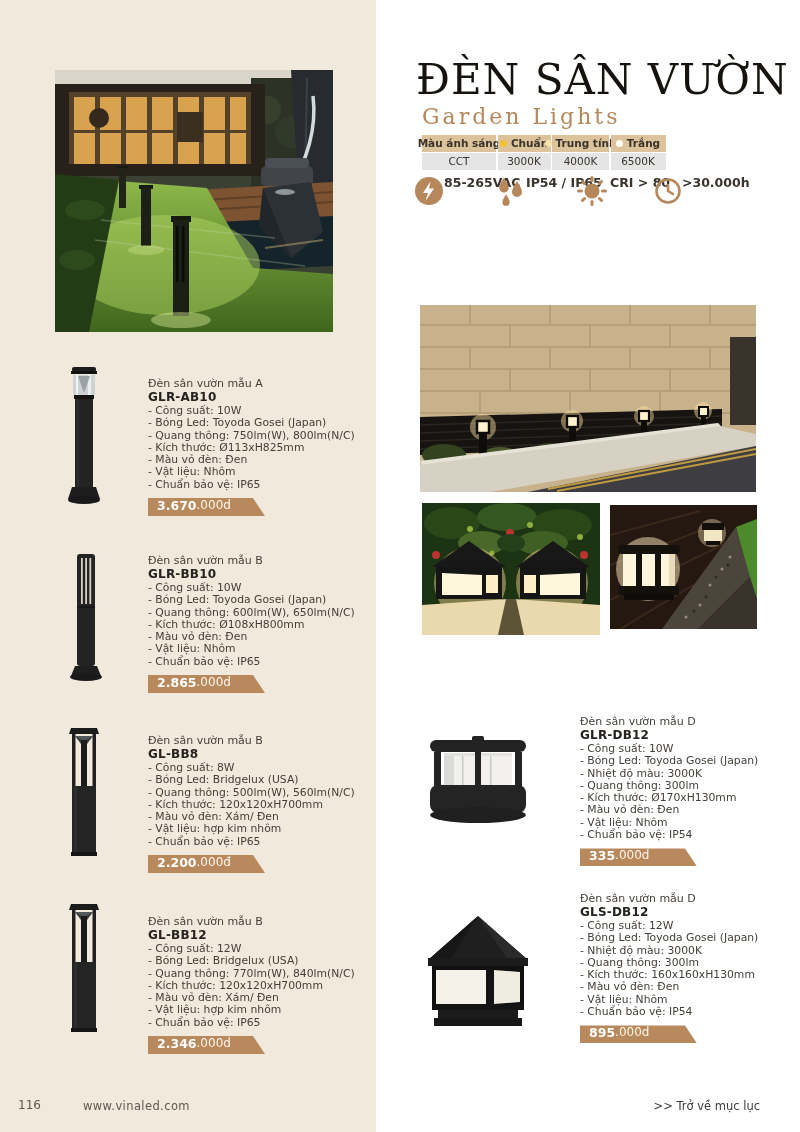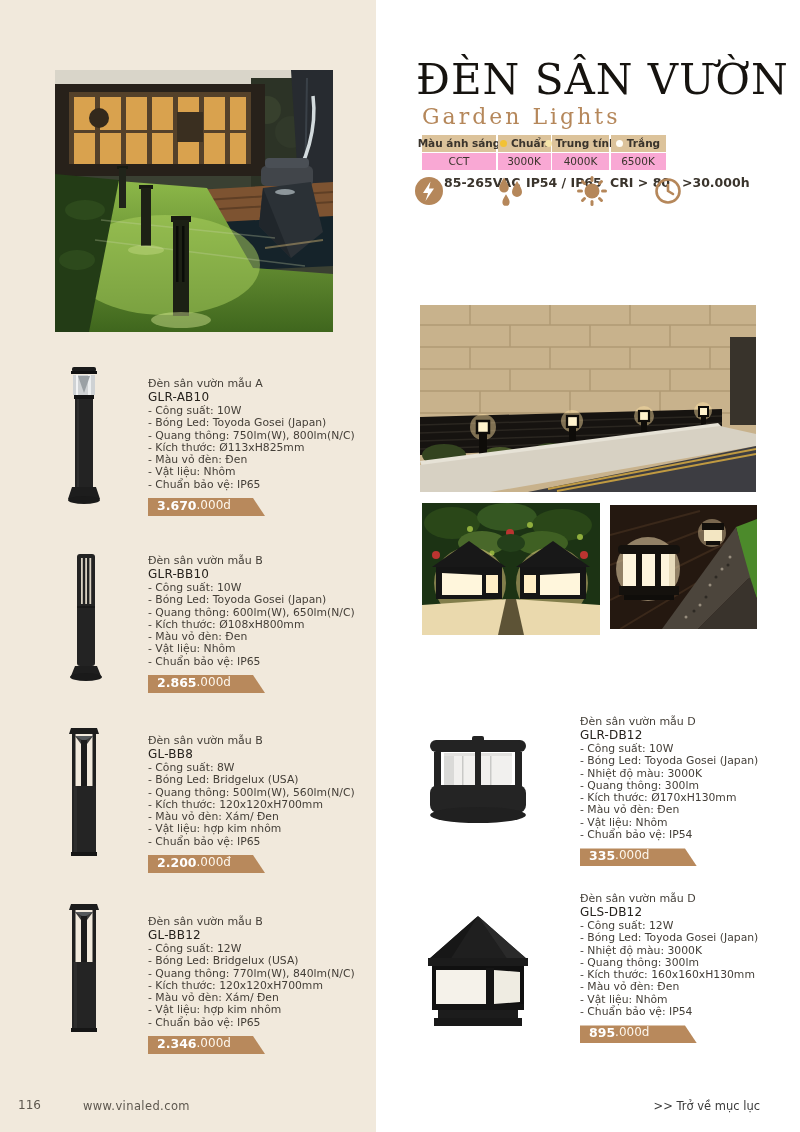--- a/index.html
+++ b/index.html
@@ -16,40 +16,40 @@
   #title{left:416px;top:58px;width:380px;font-family:"DejaVu Serif","Liberation Serif",serif;
          font-size:42px;line-height:44px;letter-spacing:1px;color:#16130f;font-weight:400;white-space:nowrap;}
   #subtitle{left:422px;top:104px;font-family:"DejaVu Serif","Liberation Serif",serif;
          font-size:22px;letter-spacing:3px;color:#b5875a;white-space:nowrap;}
 
   
   #cct-table{left:422px;top:135px;display:grid;grid-template-columns:74px 53px 57px 55px;
          grid-auto-rows:16.5px;gap:1.5px;font-size:10.5px;}
   #cct-table .cell{display:flex;align-items:center;justify-content:center;color:#3a342c;white-space:nowrap;}
   #cct-table .head{background:#dcc39b;font-weight:600;}
-  #cct-table .val{background:#f9a8d4;}
+  #cct-table .val{background:#e5e5e5;}
   .dot{display:inline-block;width:7px;height:7px;border-radius:50%;margin-right:4px;flex:0 0 auto;}
   .dot-warm{background:#f2c235;}
   .dot-neutral{background:#f6e5a9;}
   .dot-white{background:#fffdf6;}
 
   
   #features{left:414px;top:172px;width:318px;display:flex;justify-content:space-between;}
   .feature{width:78px;display:flex;flex-direction:row;}
   .feature .icon-box{height:38px;display:flex;align-items:center;justify-content:center;}
   .feature .f-label{margin-top:3px;font-size:12.5px;font-weight:700;color:#3a342c;white-space:nowrap;}
 
   
   .photo{overflow:hidden;}
   .photo svg{display:block;}
 
   
   .prod{position:absolute;width:218px;}
   .p-name{font-size:11px;line-height:13px;color:#433e37;}
-  .p-model{font-size:12px;line-height:15px;font-weight:400;color:#26221d;letter-spacing:.2px;}
+  .p-model{font-size:12px;line-height:15px;font-weight:700;color:#26221d;letter-spacing:.2px;}
   .p-spec{font-size:10.8px;line-height:12.3px;color:#433e37;white-space:nowrap;}
   .price-banner{margin-top:7px;width:117px;height:18px;background:#b8895c;
       clip-path:polygon(0 0,calc(100% - 12px) 0,100% 100%,0 100%);
       display:flex;padding-left:9px;box-sizing:border-box;}
   .price-main{font-weight:700;font-size:12.5px;color:#ffffff;}
   .price-suffix{font-size:12px;color:#fdf6ec;}
 
   
   #page-number{left:18px;top:1098px;font-size:12px;color:#5d574e;}
   #site-link{left:47px;top:1099px;font-size:11.5px;letter-spacing:.4px;color:#5d574e;text-decoration:none;margin-left:36px;}

